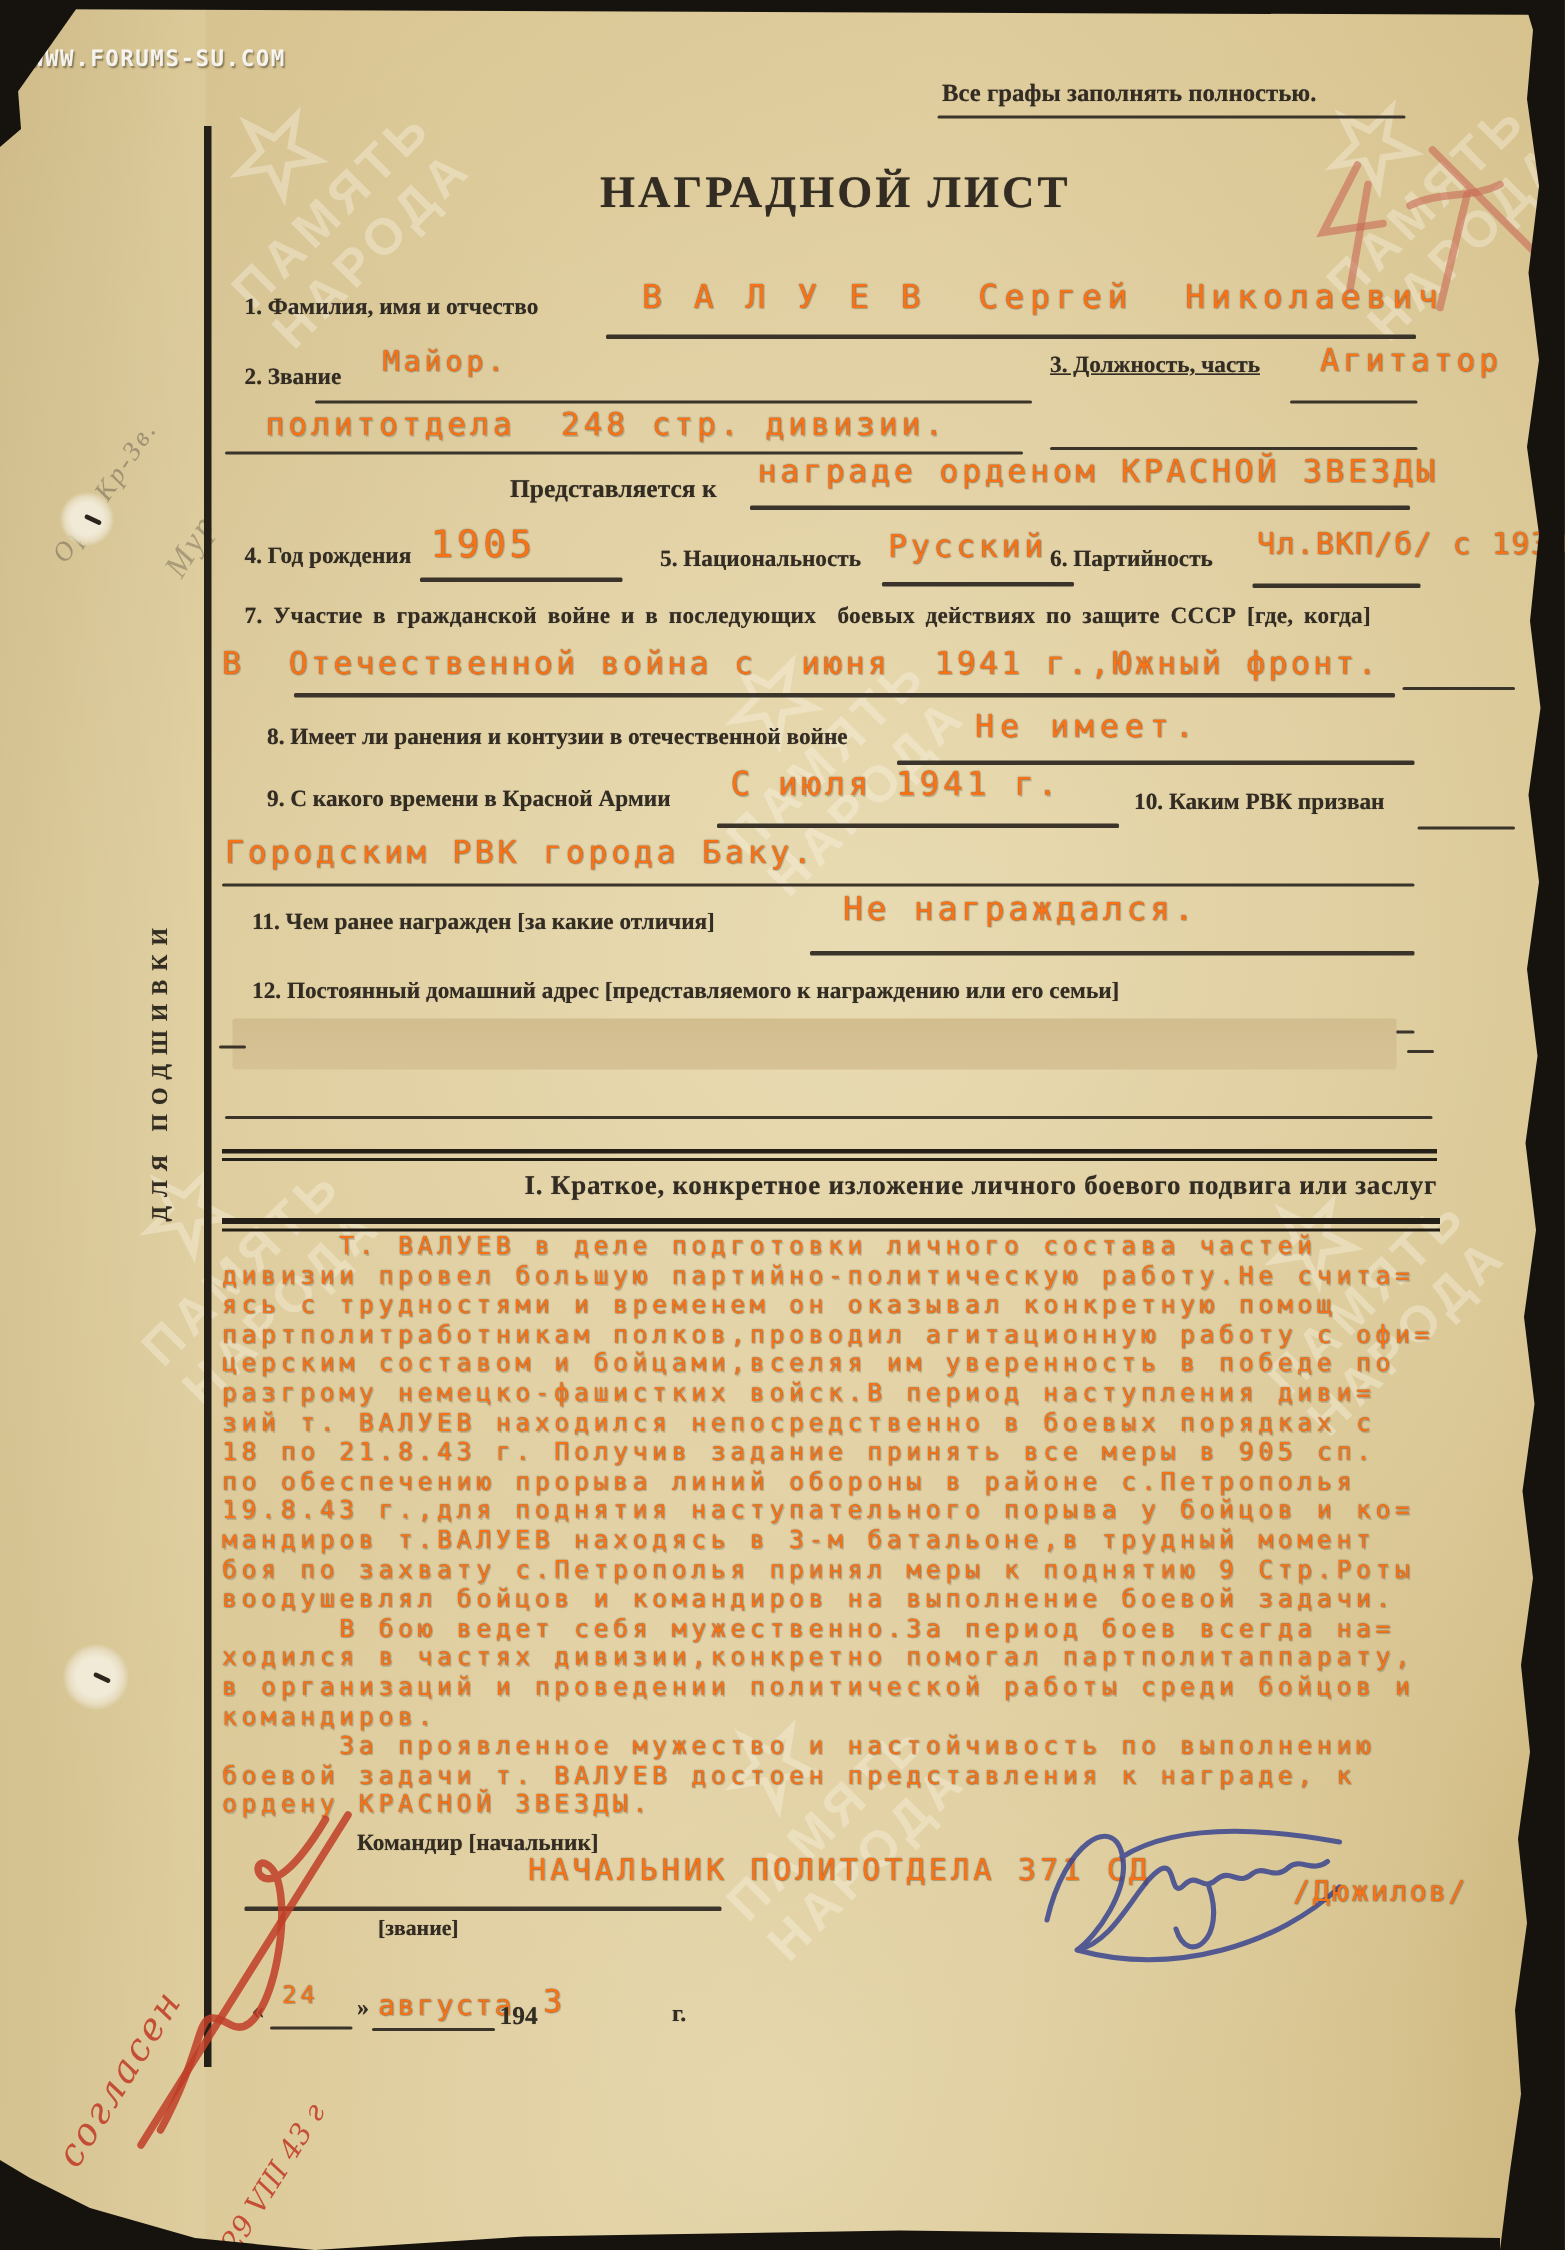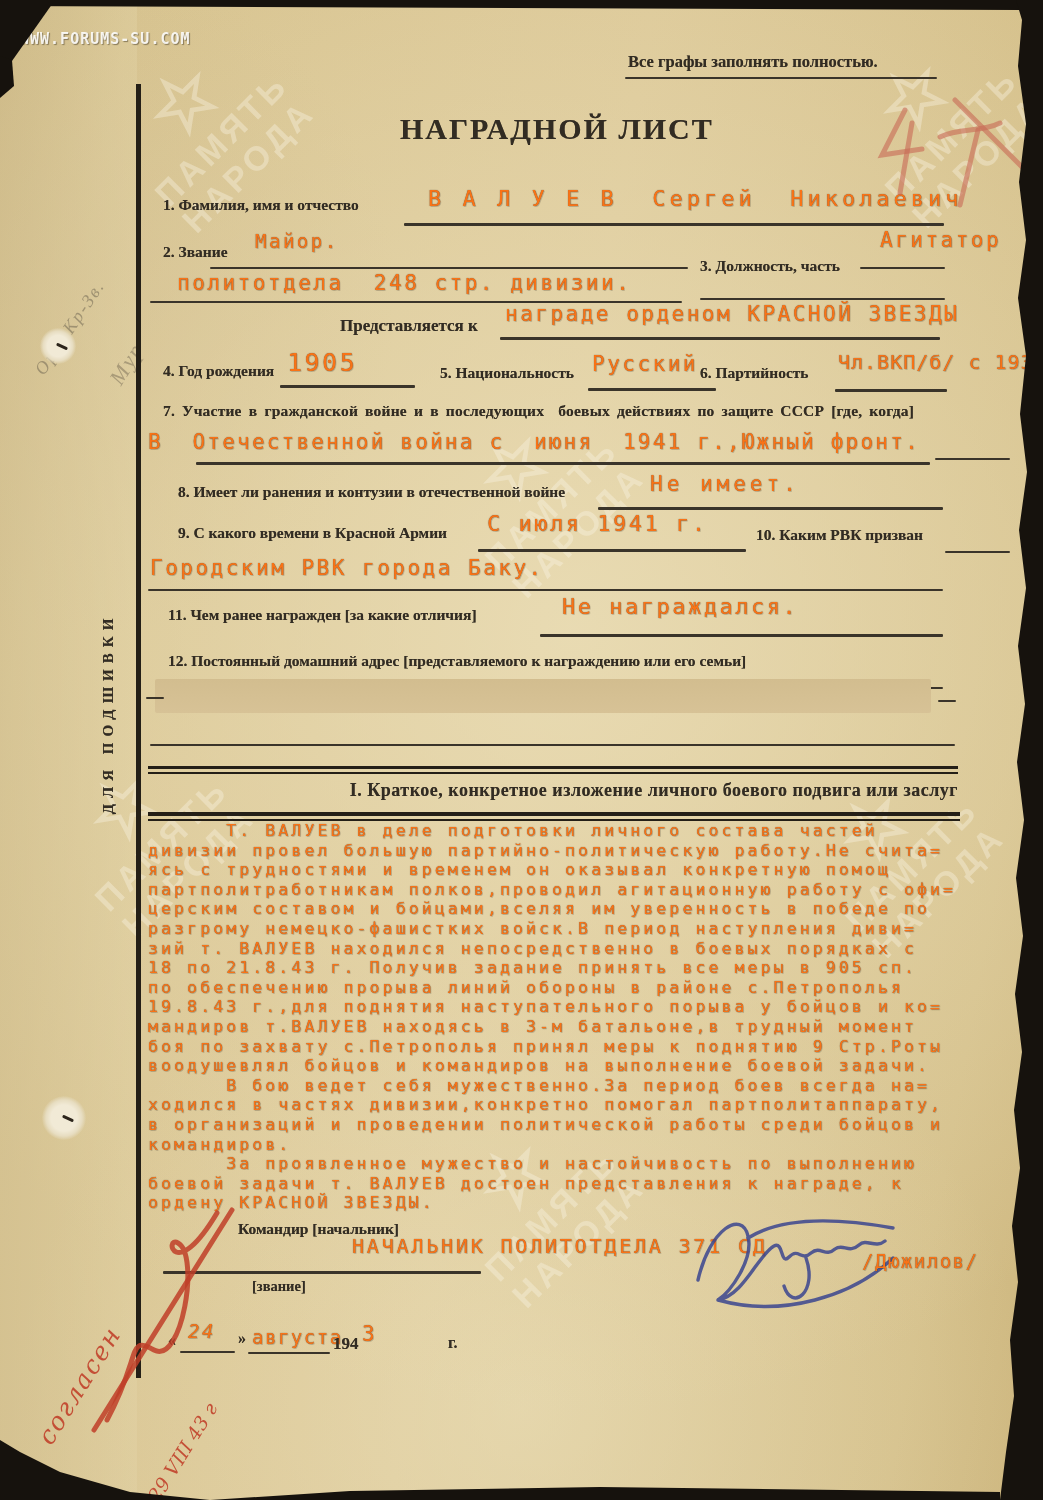--- a/index.html
+++ b/index.html
@@ -96,21 +96,21 @@
   <div class="ln" style="left:625px;top:77px;width:312px;height:2px;"></div>
   <div class="lbl" style="left:400px;top:112px;font-size:30px;letter-spacing:2px;">НАГРАДНОЙ ЛИСТ</div>
 
   <div class="lbl" style="left:163px;top:196px;">1. Фамилия, имя и отчество</div>
   <div class="typed" style="left:428px;top:186px;font-size:22px;letter-spacing:4px;">В А Л У Е В  Сергей  Николаевич</div>
   <div class="ln" style="left:404px;top:223px;width:540px;height:3px;"></div>
 
   <div class="lbl" style="left:163px;top:243px;">2. Звание</div>
   <div class="typed" style="left:255px;top:230px;font-size:19px;">Майор.</div>
   <div class="ln" style="left:210px;top:267px;width:478px;"></div>
-  <div class="lbl" style="left:700px;top:257px;">3. Должность, часть</div>
+  <div class="lbl" style="left:700px;top:235px;text-decoration:underline;">3. Должность, часть</div>
   <div class="typed" style="left:880px;top:228px;">Агитатор</div>
   <div class="ln" style="left:860px;top:267px;width:85px;"></div>
   <div class="typed" style="left:177px;top:271px;">политотдела  248 стр. дивизии.</div>
   <div class="ln" style="left:150px;top:301px;width:532px;"></div>
   <div class="ln" style="left:700px;top:298px;width:245px;"></div>
 
   <div class="lbl" style="left:340px;top:316px;font-size:17px;">Представляется к</div>
   <div class="typed" style="left:505px;top:302px;">награде орденом КРАСНОЙ ЗВЕЗДЫ</div>
   <div class="ln" style="left:500px;top:337px;width:440px;height:3px;"></div>
 
@@ -188,21 +188,21 @@
     <g fill="none" stroke="#35418f" stroke-width="3.4" stroke-linecap="round" opacity=".82">
       <path d="M10,80 C22,28 54,10 60,36 C66,60 42,92 30,100 C56,95 70,55 86,46 C96,41 92,66 101,57 C111,47 113,62 123,53 C133,45 137,58 147,49 C155,43 161,54 171,45 C179,38 187,49 197,41"></path>
       <path d="M60,38 C95,16 150,18 205,28"></path>
       <path d="M30,100 C95,118 165,96 205,58"></path>
       <path d="M118,58 C130,92 104,112 96,86"></path>
     </g>
   </svg>
   <div class="typed" style="left:862px;top:1250px;font-size:19px;letter-spacing:1.5px;">/Дюжилов/</div>
 
   <div class="lbl" style="left:168px;top:1332px;font-size:16px;">«</div>
-  <div class="typed" style="left:188px;top:1320px;font-size:19px;font-style:italic;">24</div>
+  <div class="typed" style="left:188px;top:1320px;font-size:16px;">24</div>
   <div class="ln" style="left:180px;top:1351px;width:55px;"></div>
   <div class="lbl" style="left:238px;top:1330px;font-size:16px;">»</div>
   <div class="typed" style="left:252px;top:1326px;font-size:19px;letter-spacing:1.5px;">августа</div>
   <div class="ln" style="left:248px;top:1352px;width:82px;"></div>
   <div class="lbl" style="left:333px;top:1334px;font-size:17px;">194</div>
   <div class="typed" style="left:362px;top:1322px;font-size:21px;">3</div>
   <div class="lbl" style="left:448px;top:1334px;font-size:16px;">г.</div>
 
   <div class="rednote" style="left:-10px;top:1330px;width:230px;transform:rotate(-58deg);font-size:25px;letter-spacing:2px;">согласен</div>
   <svg style="position:absolute;left:82px;top:1185px;" width="170" height="255" viewBox="0 0 170 255">

